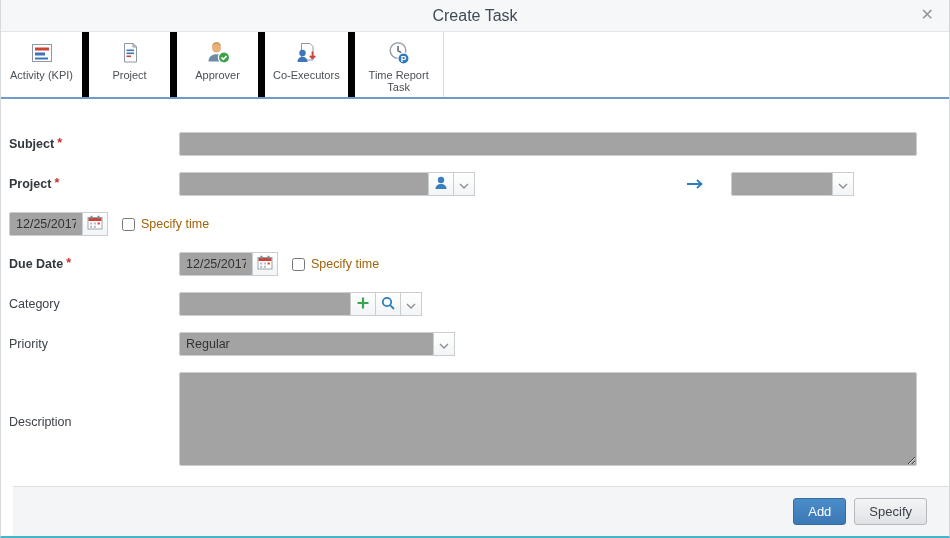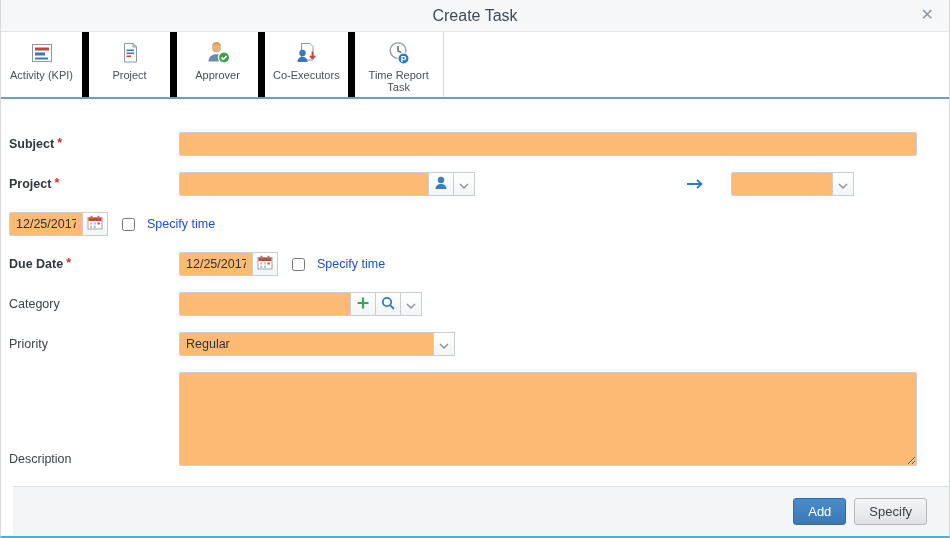--- a/index.html
+++ b/index.html
@@ -47,33 +47,33 @@
   .tb-item:last-child { border-right: 1px solid #d7dcdf; }
   .tb-icon { height: 28px; display: flex; align-items: center; margin-bottom: 2px; }
   .tb-label {
     font-size: 11px; line-height: 12px; color: #4a5057;
     text-align: center; max-width: 72px;
   }
 
   
   .form { padding: 33px 22px 0 8px; }
   .row { display: flex; align-items: center; margin-bottom: 16px; }
-  .row.top { align-items: flex-end; }
+  .row.top { align-items: center; }
   .lbl-cell { width: 170px; flex-shrink: 0; font-size: 12.5px; color: #3c4248; }
   .row.top .lbl-cell { padding-top: 5px; }
   .req .lbl-text { font-weight: bold; color: #33383d; }
   .req-star { color: #cb2e2e; font-weight: bold; margin-left: 3px; position: relative; top: -1px; }
   .ctl-cell { display: flex; align-items: center; flex: 1; }
 
   input[type="text"], textarea {
     height: 24px;
     border: 1px solid #c9ced3; border-radius: 2px;
     padding: 0 6px; font-size: 12.5px; color: #333;
     font-family: "Liberation Sans", sans-serif;
-    outline: none; background: #fdba74;
+    outline: none; background: #a3a3a3;
   }
   textarea { height: 94px; padding: 4px 6px; resize: both; }
 
   .w-subject { width: 738px; }
   .w-executor { width: 250px; }
   .w-exec2 { width: 102px; }
   .w-date { width: 74px; }
   .w-priority { width: 255px; }
   .w-category { width: 172px; }
   .w-desc { width: 738px; }
@@ -82,21 +82,21 @@
     height: 24px; border: 1px solid #c9ced3; background: linear-gradient(#ffffff, #f2f4f5);
     display: inline-flex; align-items: center; justify-content: center;
     margin-left: -1px; cursor: pointer; padding: 0;
   }
   .sq { width: 26px; }
   .chev { width: 22px; }
 
   .arrow-gap { margin-left: 210px; margin-right: 26px; display: flex; align-items: center; }
 
   .chk { width: 13px; height: 13px; margin: 0 0 0 14px; cursor: pointer; }
-  .chk-label { font-size: 12.5px; color: #1d4ed8; margin-left: 12px; cursor: pointer; }
+  .chk-label { font-size: 12.5px; color: #a16207; margin-left: 6px; cursor: pointer; }
 
   
   .footer {
     position: absolute; left: 12px; right: 0; bottom: 0;
     height: 50px; background: #f4f5f6;
     border-top: 1px solid #dde0e3;
     display: flex; align-items: center; justify-content: flex-end;
     padding-right: 22px; gap: 8px;
   }
   .btn {

